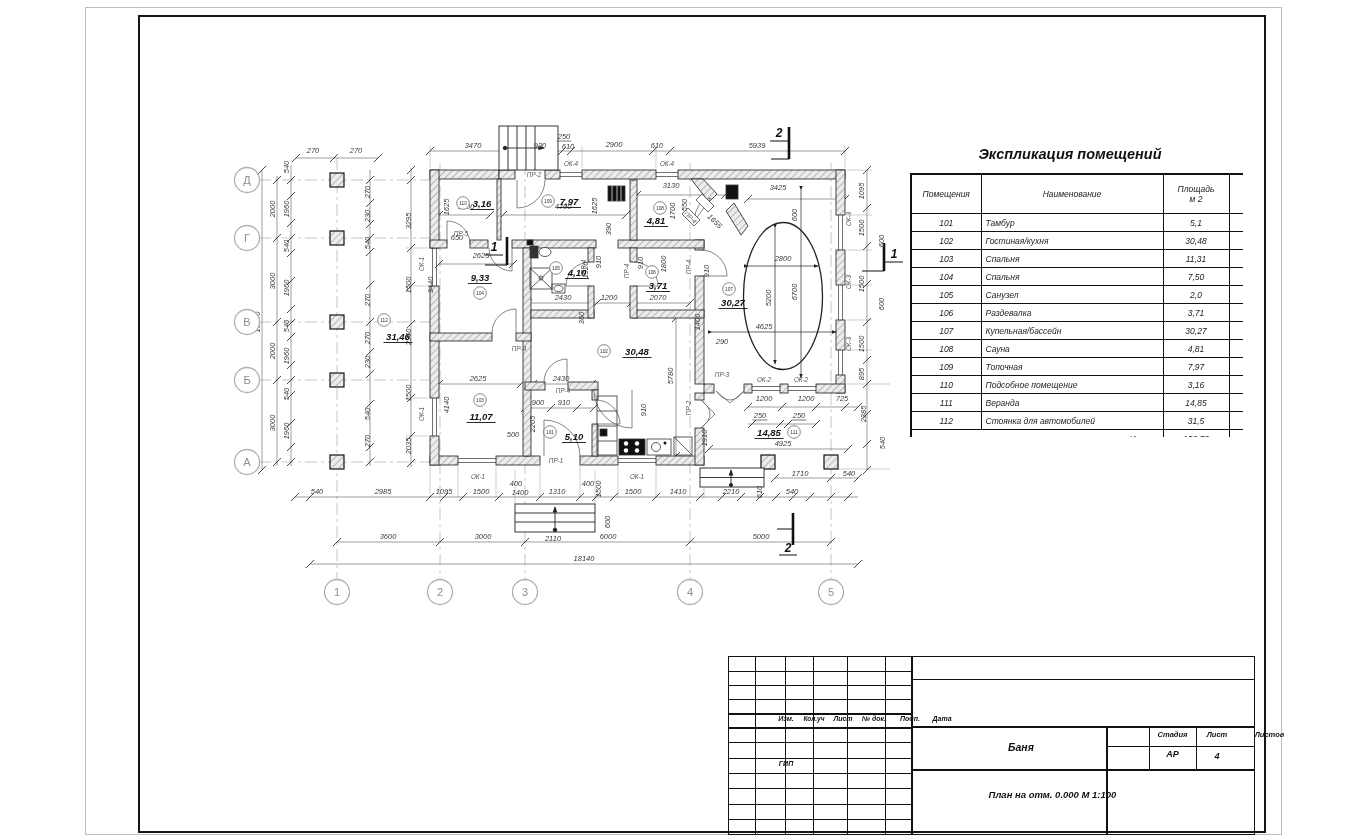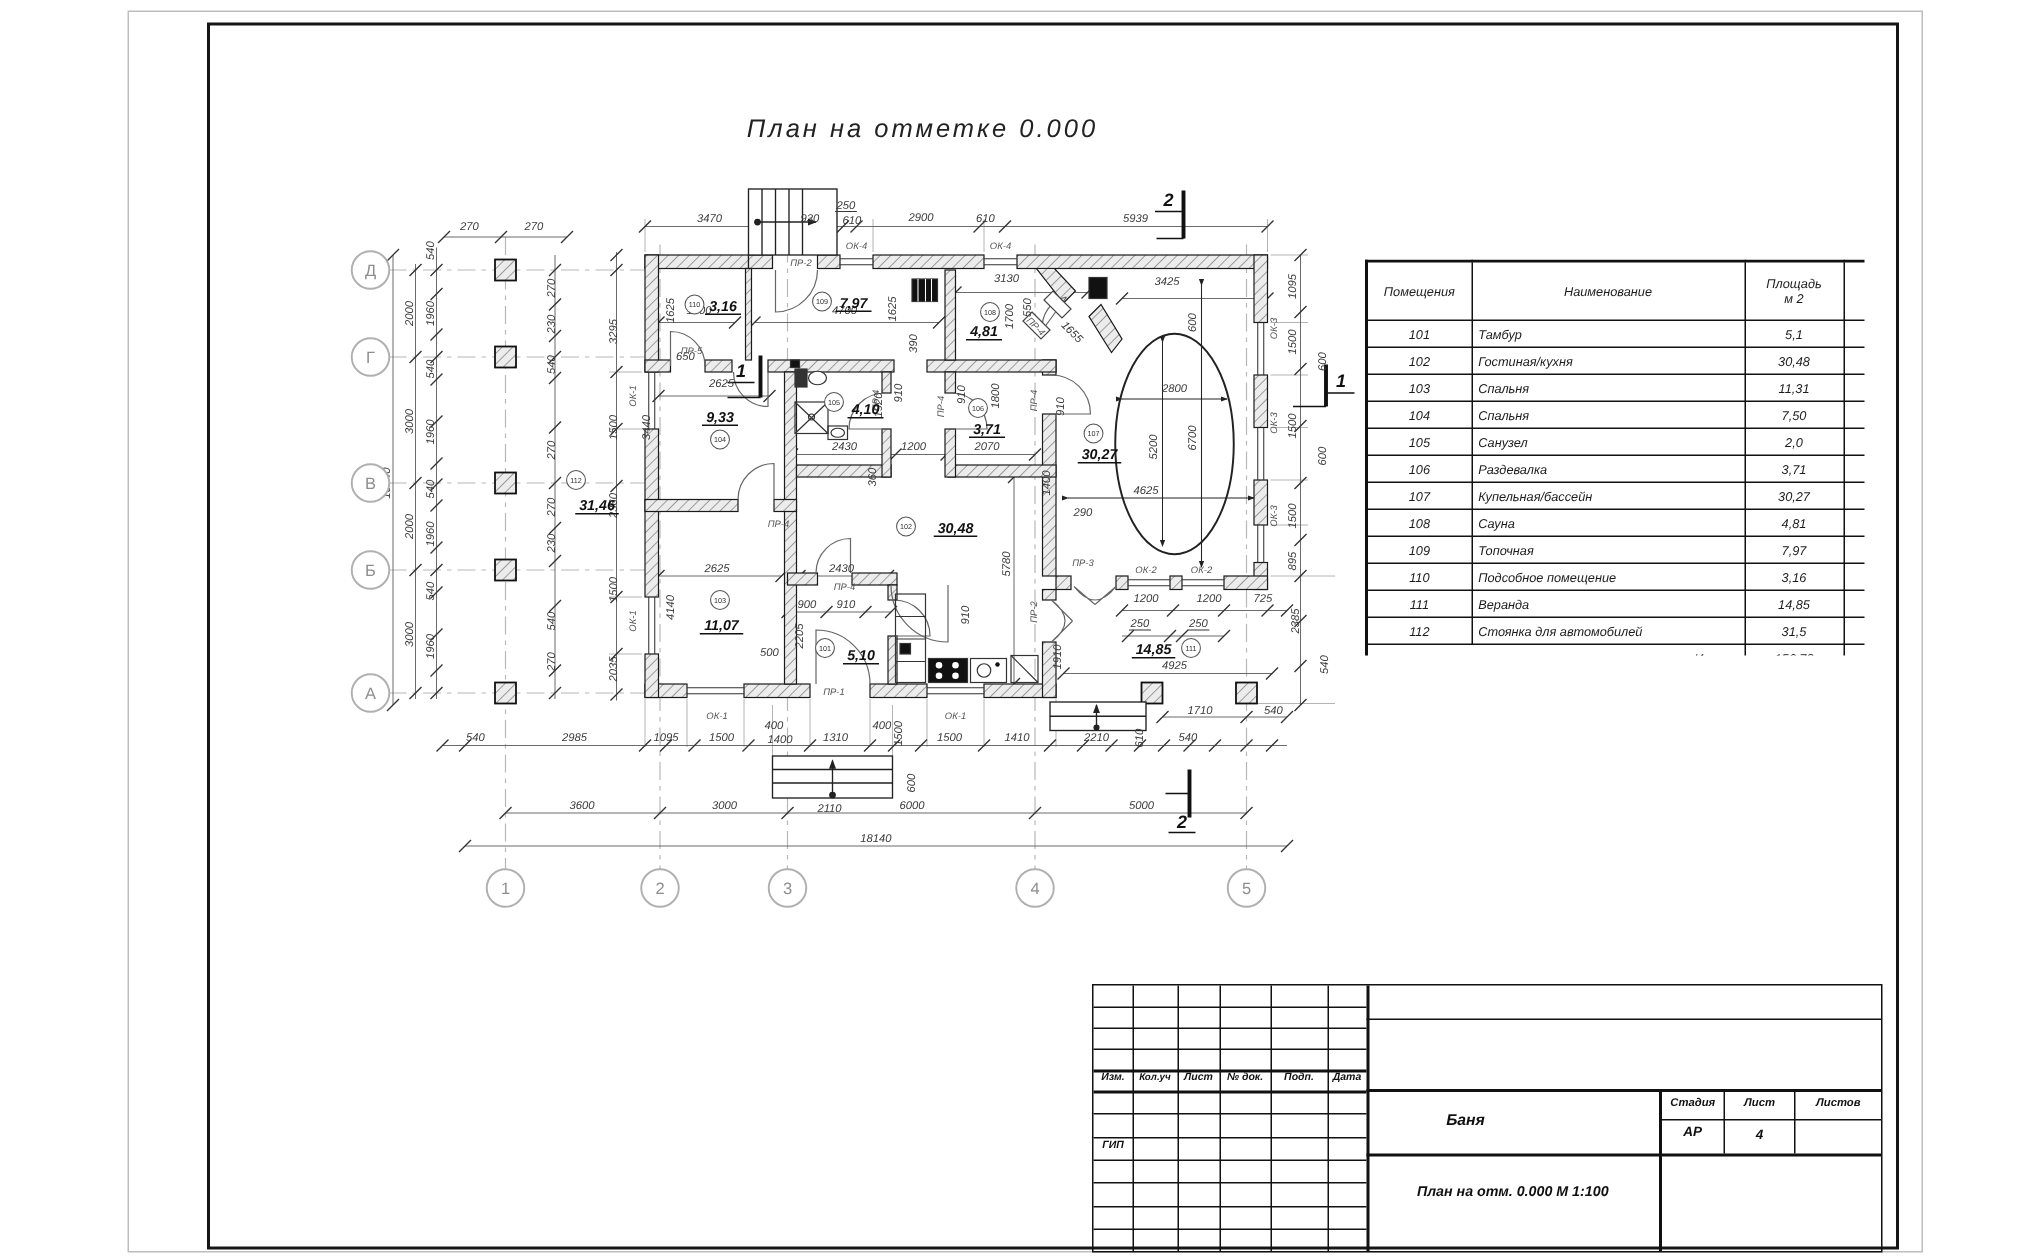--- a/index.html
+++ b/index.html
@@ -17,37 +17,36 @@
   table.ex{border-collapse:collapse;table-layout:fixed;width:360px;
       font-style:italic;color:#1c1c1c;}
   table.ex th,table.ex td{border:1px solid #111;padding:0 4px;height:17px;
       font-size:8.5px;font-weight:normal;overflow:hidden;white-space:nowrap;}
   table.ex thead th{height:38px;text-align:center;white-space:pre-line;font-size:8.5px;}
   table.ex .c{text-align:center;}
   table.ex{border:2px solid #111;}
   
   .tb{left:728px;top:656px;width:525px;height:177px;border:1.6px solid #111;}
   .tb .ln{position:absolute;background:#111;}
-  .tb .cell-label{position:absolute;font-style:italic;color:#111;text-align:center;}
+  .tb .cell-label{position:absolute;font-style:italic;color:#111;text-align:center;margin-left:44px;}
   
   .dim{font:italic 7.5px "Liberation Sans",sans-serif;fill:#3a3a3a;text-anchor:middle;}
   .lbl{font:italic 6.3px "Liberation Sans",sans-serif;fill:#555;text-anchor:middle;}
   .area{font:italic bold 9.5px "Liberation Sans",sans-serif;fill:#111;text-anchor:middle;}
   .rnum{font:4.8px "Liberation Sans",sans-serif;fill:#333;text-anchor:middle;}
   .axl{font:11px "Liberation Sans",sans-serif;fill:#8e8e8e;text-anchor:middle;}
   .sec{font:italic bold 12px "Liberation Sans",sans-serif;fill:#111;text-anchor:middle;}
 </style>
 </head>
 <body>
 
 <div class="sheet">
   <div class="abs f-outer"></div>
   <div class="abs f-inner"></div>
 
-  <div class="abs plan-title">План на отметке 0.000</div>
 
   <svg class="abs" style="left:150px;top:20px;" width="780" height="610" viewBox="150 20 780 610">
     <defs>
       <pattern id="hp" width="5" height="5" patternUnits="userSpaceOnUse" patternTransform="rotate(45)">
         <rect width="5" height="5" fill="#ececec"></rect>
         <line x1="0" y1="0" x2="0" y2="5" stroke="#8a8a8a" stroke-width="1.1"></line>
       </pattern>
       <marker id="ar" viewBox="0 0 8 8" refX="7" refY="4" markerWidth="7" markerHeight="7" orient="auto">
         <path d="M0 1 L8 4 L0 7 z" fill="#222"></path>
       </marker>
@@ -484,20 +483,21 @@
           <circle cx="247" cy="462" r="12.5" fill="#fff" stroke="#b0b0b0" stroke-width="1.3"></circle>
           <text x="247" y="466" class="axl">А</text>
         </g>
         <text x="779" y="137" class="sec">2</text>
         <text x="788" y="552" class="sec">2</text>
         <text x="494" y="251" class="sec">1</text>
         <text x="894" y="258" class="sec">1</text>
       </g>
   </svg>
 
+  <div class="abs ex-title">Экспликация помещений</div>
   <div class="abs ex-clip">
     <table class="ex">
       <colgroup>
           <col style="width:70px">
           <col style="width:182px">
           <col style="width:66px">
           <col style="width:42px">
         </colgroup>
       <thead>
           <tr id="ex-head">

